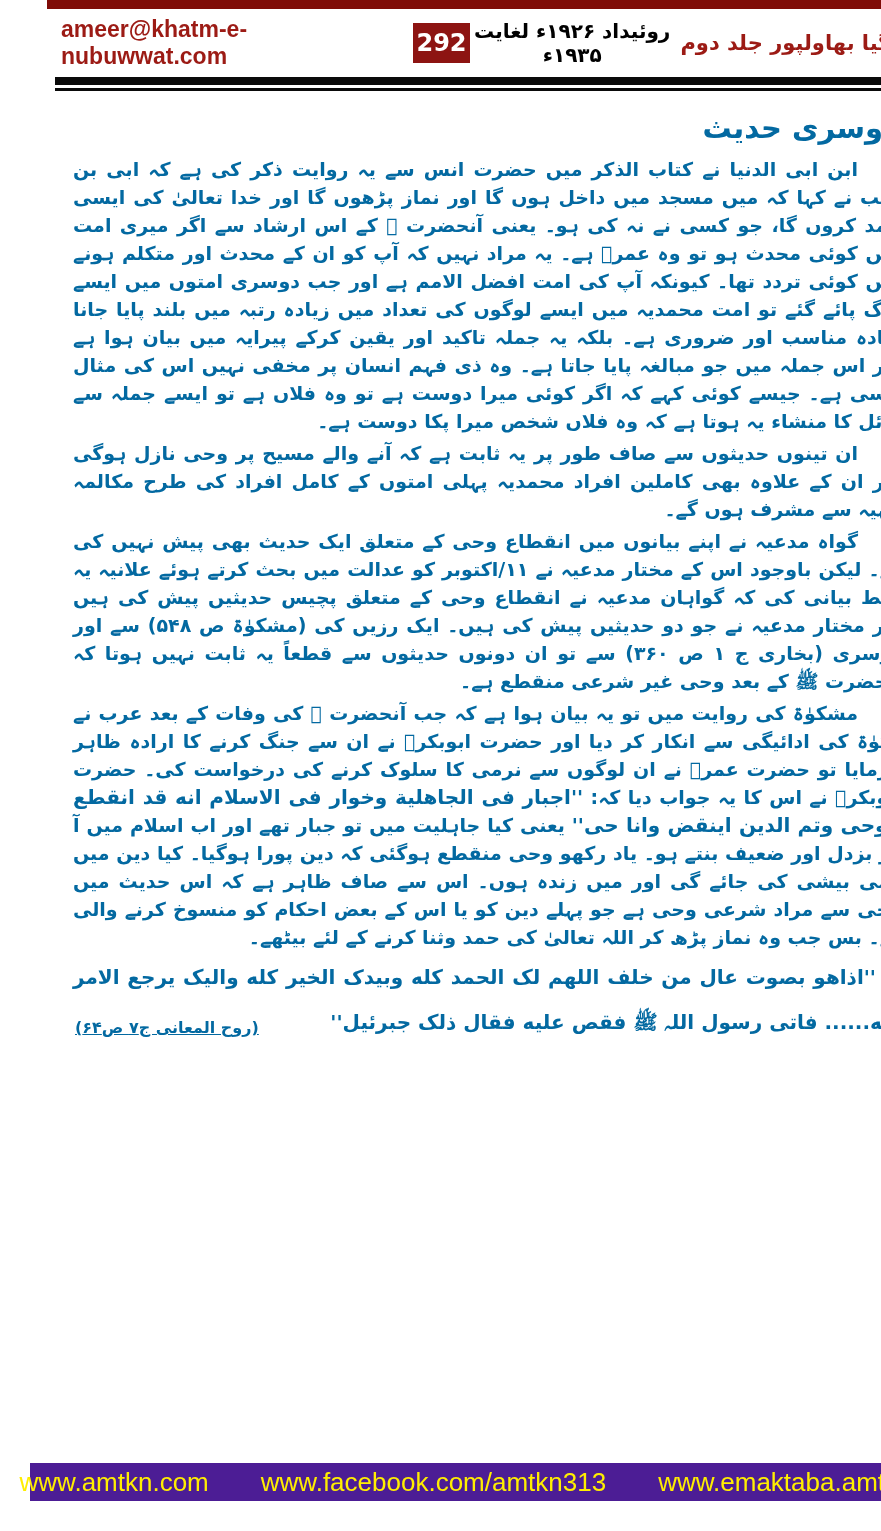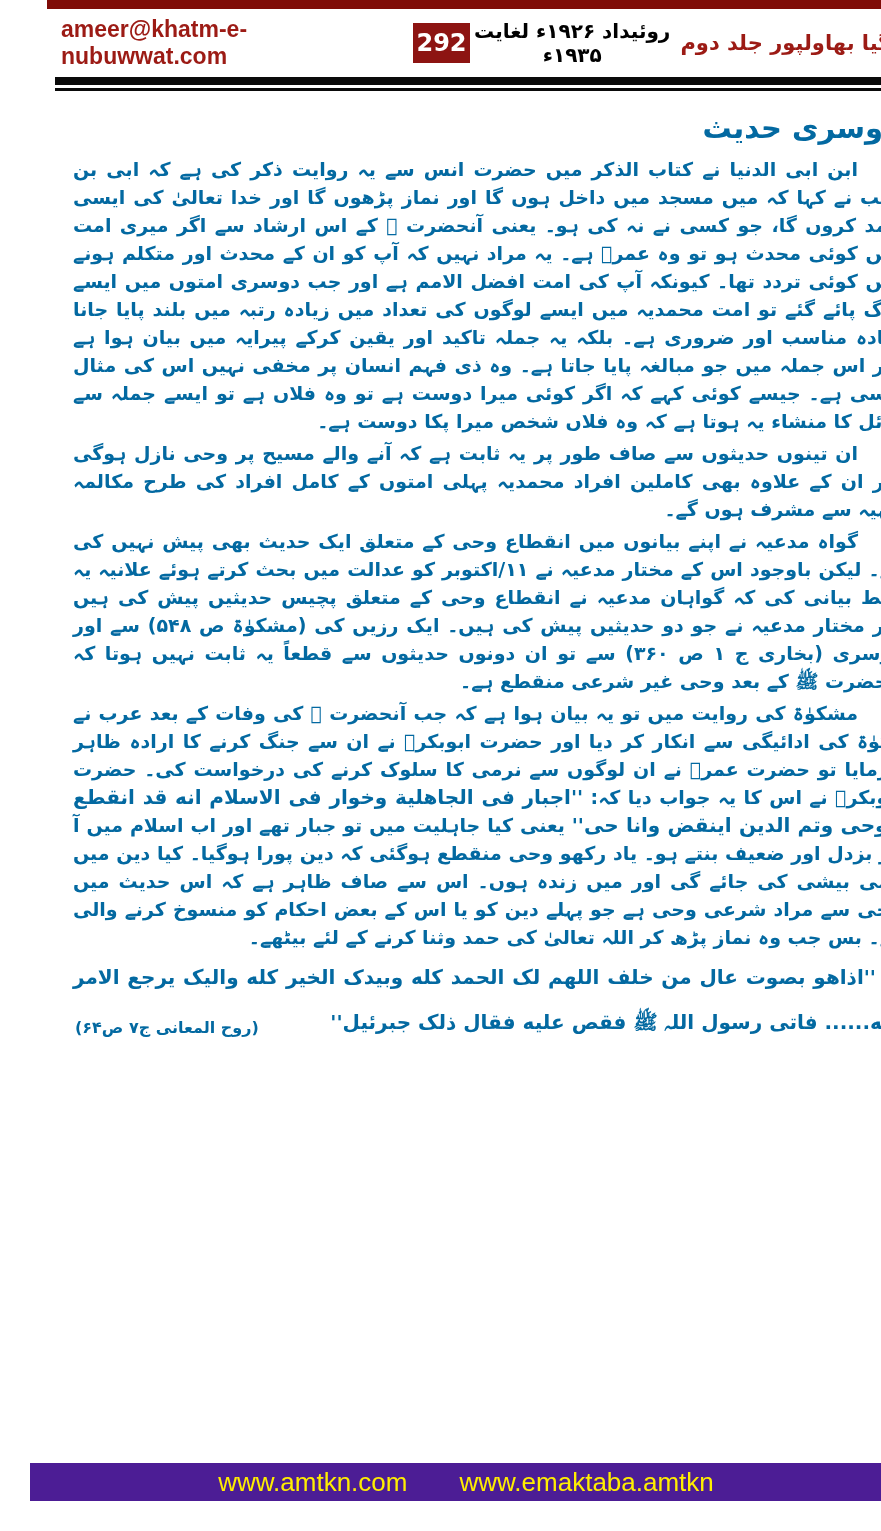--- a/index.html
+++ b/index.html
@@ -17,21 +17,21 @@
   .double-rule{margin:6px 8px 0 8px;height:3px;border-top:8px solid #0a0a0a;border-bottom:3px solid #0a0a0a;}
   
   .bodytext{direction:rtl;padding:8px 26px 0 26px;color:#0369a1;}
   .sec-heading{font-size:29px;font-weight:bold;margin:12px 4px 10px 0;text-align:right;}
   .para{font-size:19px;font-weight:bold;line-height:28px;text-align:justify;margin:0 0 4px 0;}
   .indent{text-indent:44px;}
   .indent-sm{text-indent:26px;}
   .arabic{font-size:20px;}
   .quote-block{position:relative;margin:0 0 4px 0;}
   .quote-text{font-size:20px;font-weight:bold;line-height:45px;text-align:justify;margin:0;}
-  .ref{position:absolute;left:2px;bottom:8px;direction:rtl;font-size:16px;font-weight:bold;white-space:nowrap;}
+  .ref{position:absolute;left:2px;bottom:8px;direction:rtl;font-size:16px;font-weight:bold;white-space:nowrap;text-decoration:underline;}
   
   .footer{position:absolute;left:30px;right:26px;bottom:30px;height:38px;background:#4c1d95;
           display:flex;align-items:center;justify-content:center;gap:52px;}
   .footer a{color:#ffee00;font-family:"Liberation Sans",sans-serif;font-size:26px;text-decoration:none;}
 </style>
 </head>
 <body>
 
 <div class="page">
 
@@ -64,16 +64,17 @@
       <p class="quote-text indent-sm">''اذاهو بصوت عال من خلف اللهم لک الحمد کله وبیدک الخیر کله والیک یرجع الامر کله...... فاتی رسول اللہ ﷺ فقص علیه فقال ذلک جبرئیل''</p>
       <div class="ref">(روح المعانی ج۷ ص۶۴)</div>
     </div>
 
     <p class="para"></p>
 
   </main>
 
   <footer class="footer">
     <a href="#">www.amtkn.com</a>
+    <a href="#">www.facebook.com/amtkn313</a>
     <a href="#">www.emaktaba.amtkn</a>
   </footer>
 
 </div>
 
 </body></html>

